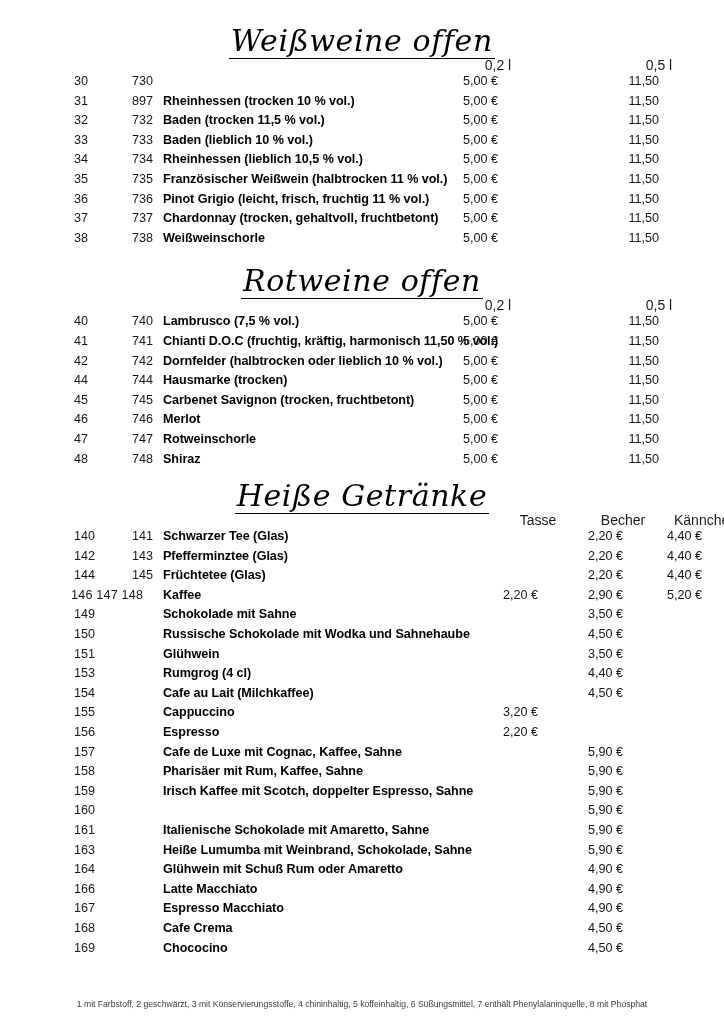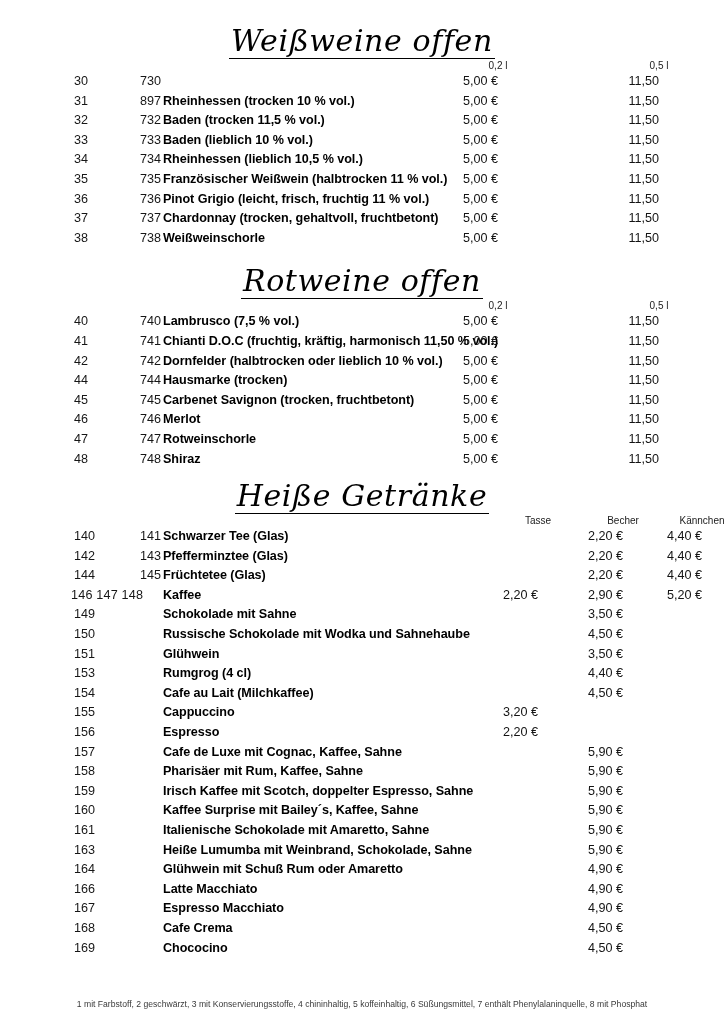--- a/index.html
+++ b/index.html
@@ -39,21 +39,21 @@
   .section-heading .ul {
     display: inline-block;
     border-bottom: 1.3px solid #000;
     padding: 0 2px 2px 2px;
   }
 
   
   .colhead {
     position: relative;
     height: 13px;
-    font-size: 10px;
+    font-size: 14px;
     color: #1a1a1a;
     font-weight: 400;
   }
   .colhead span {
     position: absolute;
     text-align: center;
     white-space: nowrap;
     line-height: 13px;
   }
 
@@ -70,21 +70,21 @@
     white-space: nowrap;
     line-height: 19.6px;
     font-size: 12.6px;
   }
   .num1, .num2 {
     font-weight: 400;
     color: #161616;
     text-align: left;
   }
   .num1 { left: 74px; }
-  .num2 { left: 140px; }
+  .num2 { left: 132px; }
   .numspan {
     left: 71px;
     font-weight: 400;
     color: #161616;
     letter-spacing: 0.2px;
   }
   .name {
     left: 163px;
     font-weight: bold;
     color: #000;
@@ -382,21 +382,20 @@
         <span class="num1">159</span>
         <span class="num2"></span>
         <span class="name">Irisch Kaffee mit Scotch, doppelter Espresso, Sahne</span>
         <span class="p1"></span>
         <span class="p2">5,90 €</span>
         <span class="p3"></span>
       </div>
       <div class="row">
         <span class="num1">160</span>
         <span class="num2"></span>
-        <span class="name">Kaffee Surprise mit Bailey´s, Kaffee, Sahne</span>
         <span class="p1"></span>
         <span class="p2">5,90 €</span>
         <span class="p3"></span>
       </div>
       <div class="row">
         <span class="num1">161</span>
         <span class="num2"></span>
         <span class="name">Italienische Schokolade mit Amaretto, Sahne</span>
         <span class="p1"></span>
         <span class="p2">5,90 €</span>

